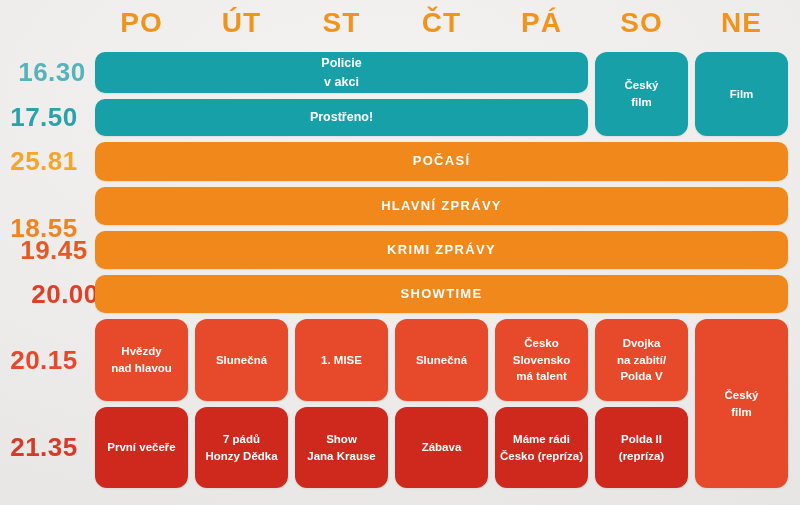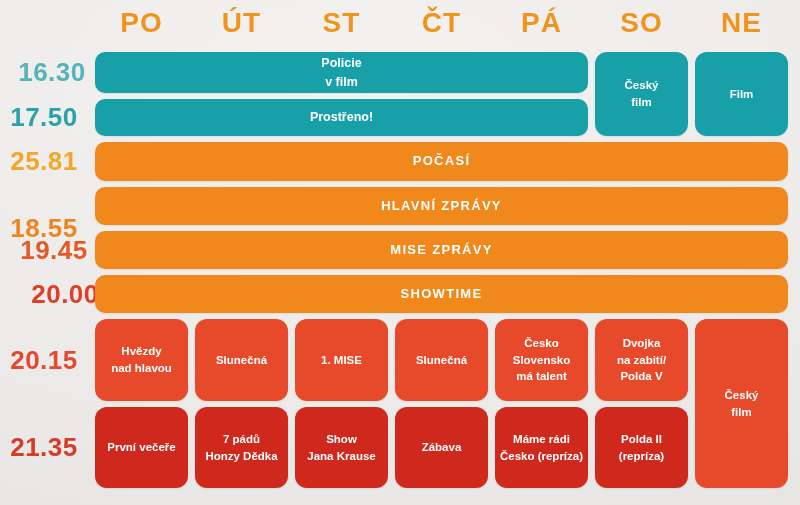--- a/index.html
+++ b/index.html
@@ -67,29 +67,29 @@
     <div class="time t0" style="grid-row:2">16.30</div>
     <div class="time t1" style="grid-row:3">17.50</div>
     <div class="time t2" style="grid-row:4">25.81</div>
     <div class="time t3" style="grid-row:5">18.55</div>
     <div class="time t4" style="grid-row:6">19.45</div>
     <div class="time t5" style="grid-row:7">20.00</div>
     <div class="time t6" style="grid-row:8">20.15</div>
     <div class="time t7" style="grid-row:9">21.35</div>
 
     <div class="block teal bar" style="grid-row:2; grid-column:2 / span 5">Policie
-v film</div>
+v akci</div>
     <div class="block teal bar" style="grid-row:3; grid-column:2 / span 5">Prostřeno!</div>
     <div class="block teal tall" style="grid-row:2 / span 2; grid-column:7">Český
 film</div>
     <div class="block teal tall" style="grid-row:2 / span 2; grid-column:8">Film</div>
 
     <div class="block orange bar banner" style="grid-row:4; grid-column:2 / span 7">POČASÍ</div>
     <div class="block orange bar banner" style="grid-row:5; grid-column:2 / span 7">HLAVNÍ ZPRÁVY</div>
-    <div class="block orange bar banner" style="grid-row:6; grid-column:2 / span 7">MISE ZPRÁVY</div>
+    <div class="block orange bar banner" style="grid-row:6; grid-column:2 / span 7">KRIMI ZPRÁVY</div>
     <div class="block orange bar banner" style="grid-row:7; grid-column:2 / span 7">SHOWTIME</div>
 
     <div class="block redorange small" style="grid-row:8; grid-column:2">Hvězdy
 nad hlavou</div>
     <div class="block redorange small" style="grid-row:8; grid-column:3">Slunečná</div>
     <div class="block redorange small" style="grid-row:8; grid-column:4">1. MISE</div>
     <div class="block redorange small" style="grid-row:8; grid-column:5">Slunečná</div>
     <div class="block redorange small" style="grid-row:8; grid-column:6">Česko Slovensko
 má talent</div>
     <div class="block redorange small" style="grid-row:8; grid-column:7">Dvojka

